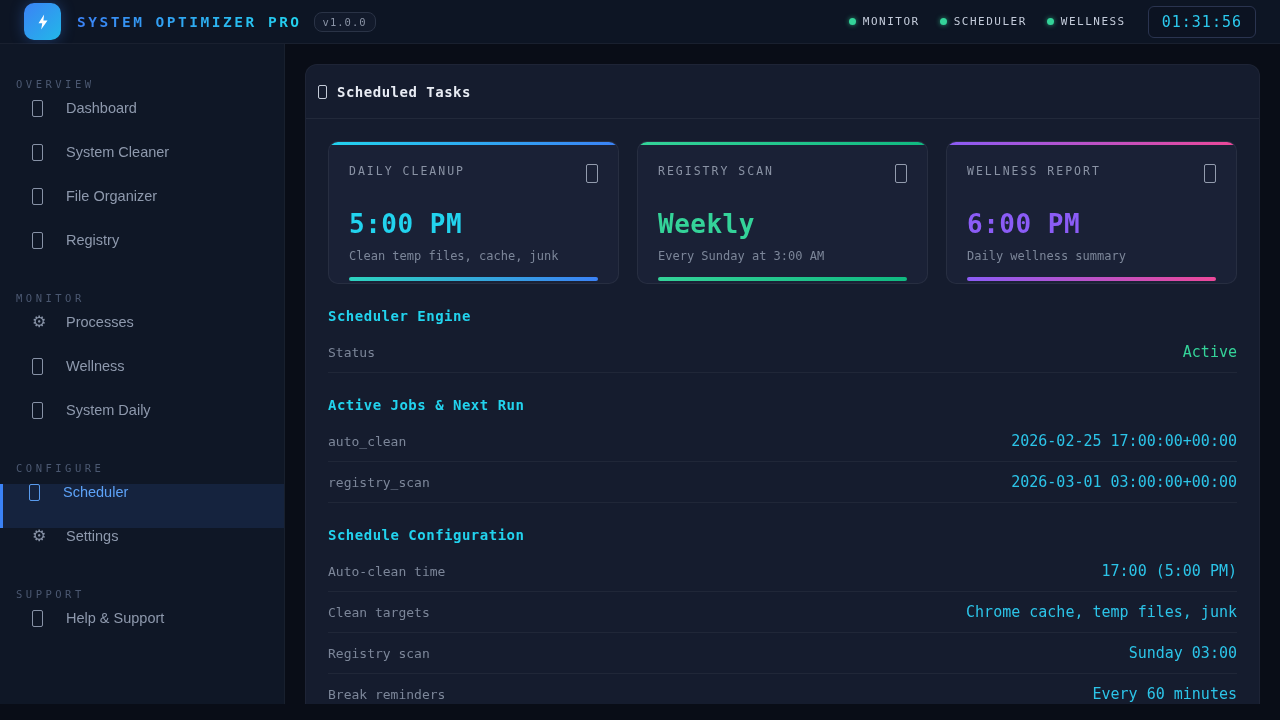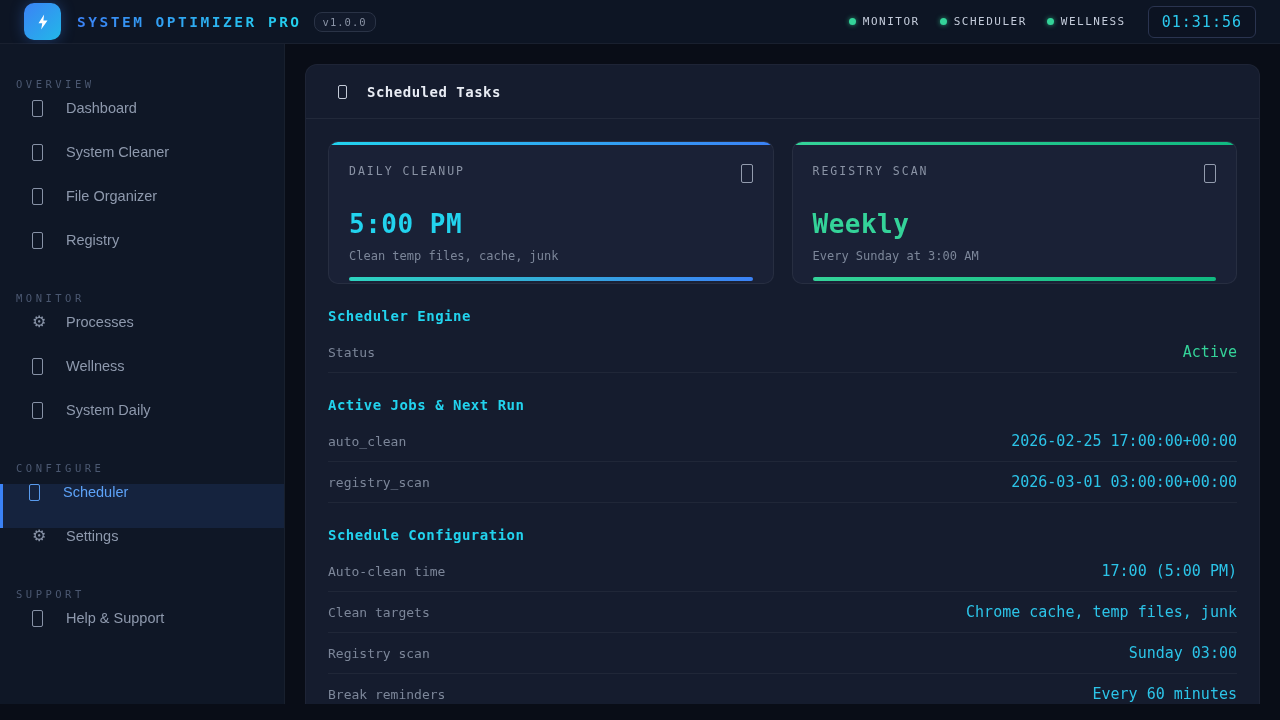--- a/index.html
+++ b/index.html
@@ -65,21 +65,21 @@
     border:1.5px solid currentColor; border-radius:2px; opacity:0.95;
   }
   .gear-glyph { font-size:16px; line-height:1; opacity:0.95; }
   
   .main { flex:1; padding:20px; overflow:hidden; }
   .panel {
     background:#151c2e; border:1px solid rgba(255,255,255,0.04);
     border-radius:12px; height:900px; overflow:hidden;
   }
   .panel-header {
-    height:54px; display:flex; align-items:center; gap:20px; padding:0 32px;
+    height:54px; display:flex; align-items:center; gap:10px; padding:0 12px;
     border-bottom:1px solid rgba(255,255,255,0.06);
   }
   .panel-title { font-size:14px; font-weight:bold; color:#e8ecf4; letter-spacing:0.5px; }
   .panel-header .tofu { width:9px; height:14px; color:#cdd5e2; }
   .panel-body { padding:22px 22px 0 22px; }
   
   .cards-row { display:flex; gap:18px; }
   .task-card {
     position:relative; flex:1; background:#1a2136;
     border:1px solid rgba(255,255,255,0.06); border-radius:10px;
@@ -236,20 +236,29 @@
           </div>
           <div class="task-card c-green">
             <div class="task-top">
               <span class="task-name">REGISTRY SCAN</span>
               <span class="task-icon"><span class="tofu"></span></span>
             </div>
             <div class="task-value">Weekly</div>
             <div class="task-desc">Every Sunday at 3:00 AM</div>
             <div class="task-bar"></div>
           </div>
+          <div class="task-card c-purple">
+            <div class="task-top">
+              <span class="task-name">WELLNESS REPORT</span>
+              <span class="task-icon"><span class="tofu"></span></span>
+            </div>
+            <div class="task-value">6:00 PM</div>
+            <div class="task-desc">Daily wellness summary</div>
+            <div class="task-bar"></div>
+          </div>
         </div>
 
         <div class="section-title">Scheduler Engine</div>
         <div class="kv-row">
           <span class="kv-label">Status</span>
           <span class="kv-value v-green">Active</span>
         </div>
 
         <div class="section-title">Active Jobs &amp; Next Run</div>
         <div class="kv-row">

